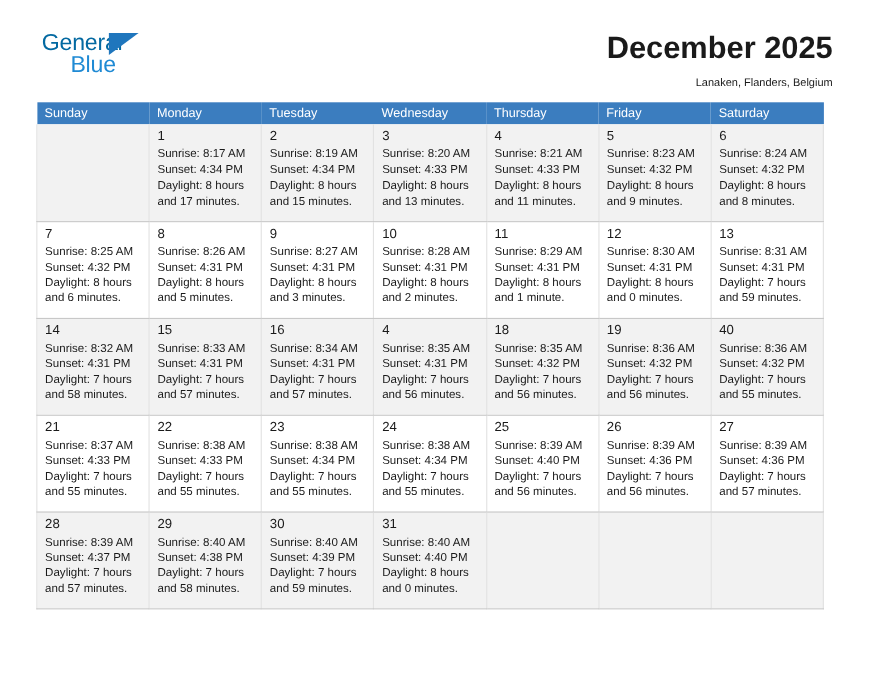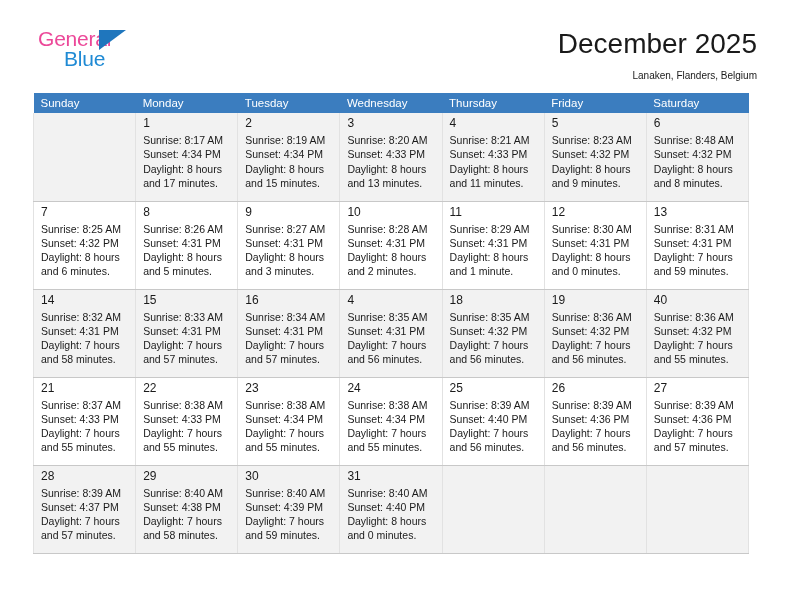--- a/index.html
+++ b/index.html
@@ -33,21 +33,21 @@
   }
   .brand {
     position: relative;
     width: 160px;
     padding-left: 5px;
   }
   .brand-line1 {
     position: relative;
     font-size: 21px;
     line-height: 22px;
-    color: #ec4899;
+    color: #0369a1;
     letter-spacing: -0.2px;
     display: inline-block;
   }
   .brand-triangle {
     position: absolute;
     left: 66px;
     top: 2px;
     width: 0;
     height: 0;
     border-left: 27px solid #1f76bd;
@@ -62,21 +62,21 @@
     letter-spacing: -0.2px;
   }
   .title-block {
     text-align: right;
     padding-right: 2px;
   }
   .month-title {
     font-size: 28px;
     line-height: 32px;
     color: #1a1a1a;
-    font-weight: normal;
+    font-weight: bold;
     white-space: nowrap;
   }
   .location {
     font-size: 10px;
     line-height: 20px;
     color: #1a1a1a;
     margin-top: 6px;
     white-space: nowrap;
   }
 
@@ -213,21 +213,21 @@
               <div class="daynum">5</div>
               <div class="detail">Sunrise: 8:23 AM</div>
               <div class="detail">Sunset: 4:32 PM</div>
               <div class="detail">Daylight: 8 hours</div>
               <div class="detail">and 9 minutes.</div>
             </div>
           </td>
           <td>
             <div class="cell-inner">
               <div class="daynum">6</div>
-              <div class="detail">Sunrise: 8:48 AM</div>
+              <div class="detail">Sunrise: 8:24 AM</div>
               <div class="detail">Sunset: 4:32 PM</div>
               <div class="detail">Daylight: 8 hours</div>
               <div class="detail">and 8 minutes.</div>
             </div>
           </td>
         </tr>
         <tr class="band-plain">
           <td>
             <div class="cell-inner">
               <div class="daynum">7</div>

